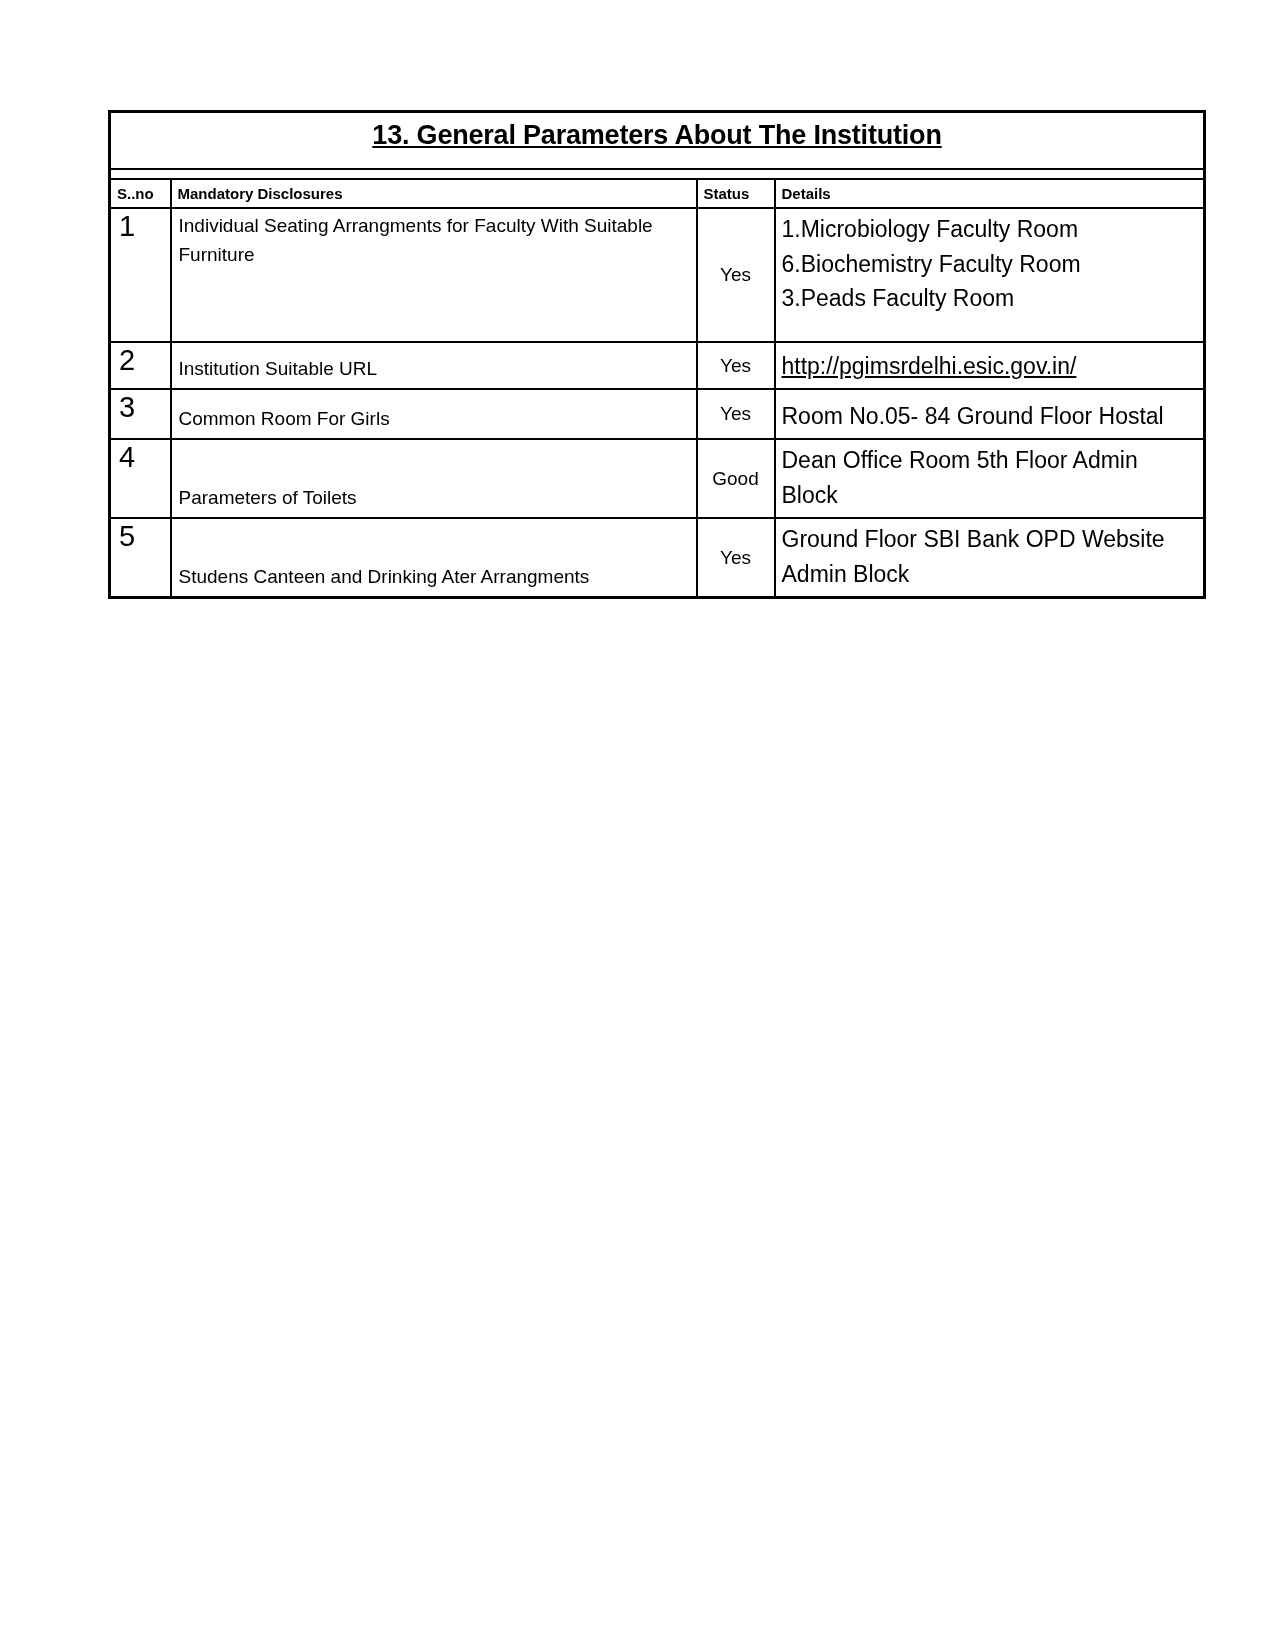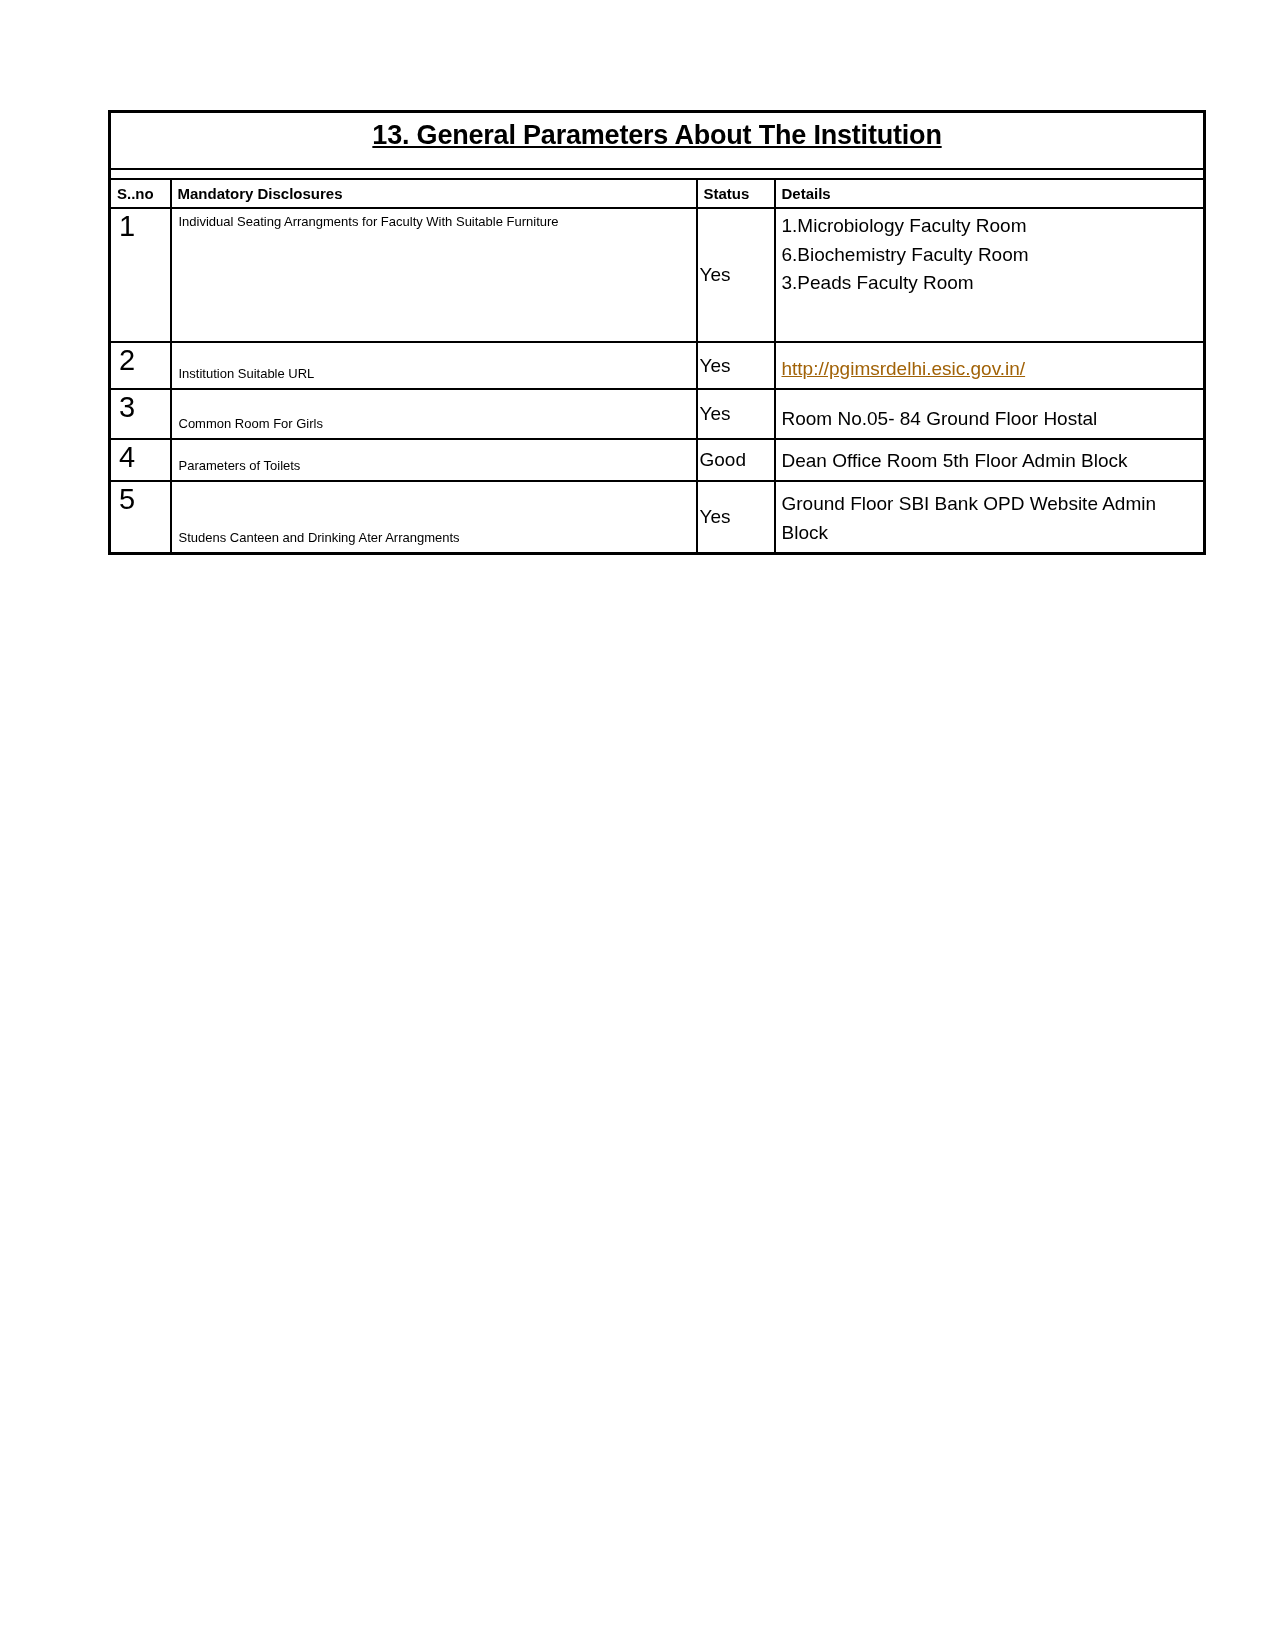--- a/index.html
+++ b/index.html
@@ -65,48 +65,48 @@
   }
   
   td.cell-sno {
     font-size: 29px;
     font-weight: 400;
     vertical-align: top;
     padding: 1px 2px 2px 8px;
     line-height: 1.15;
   }
   td.cell-mand {
-    font-size: 13px;
+    font-size: 19px;
     vertical-align: bottom;
     padding: 3px 1px 5px 7px;
     line-height: 1.5;
   }
   td.cell-status {
     font-size: 19px;
     vertical-align: middle;
-    text-align: left;
+    text-align: center;
     padding: 2px;
   }
   td.cell-details {
-    font-size: 19px;
+    font-size: 23px;
     vertical-align: bottom;
     padding: 3px 10px 5px 6px;
     line-height: 1.5;
   }
   tr.row-1 td.cell-mand,
   tr.row-1 td.cell-details {
     vertical-align: top;
   }
   tr.row-1 td { height: 124px; }
   tr.row-2 td { height: 37px; }
   tr.row-3 td { height: 40px; }
   tr.row-4 td { height: 32px; }
   tr.row-5 td { height: 62px; }
   a.site-link {
-    color: #a16207;
+    color: #000000;
     text-decoration: underline;
     cursor: pointer;
   }
 </style>
 </head>
 <body>
 
 <div class="page">
   <div class="sheet">
     <table class="disclosure-table">

